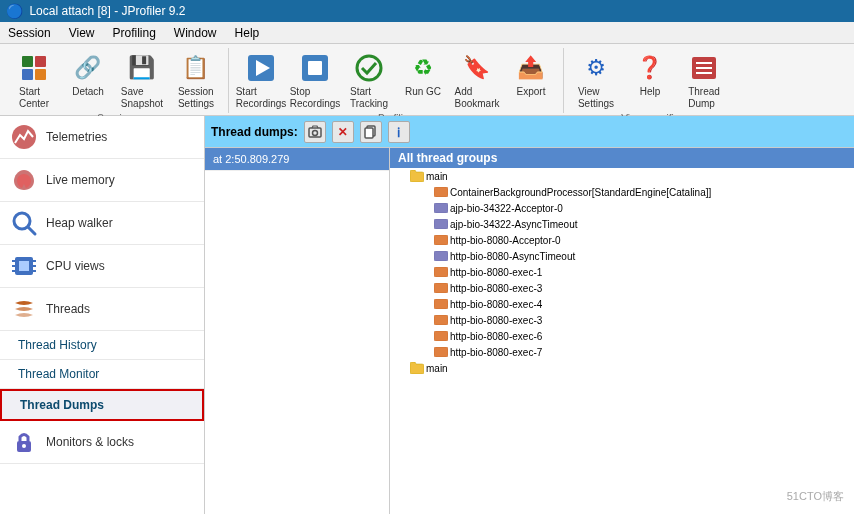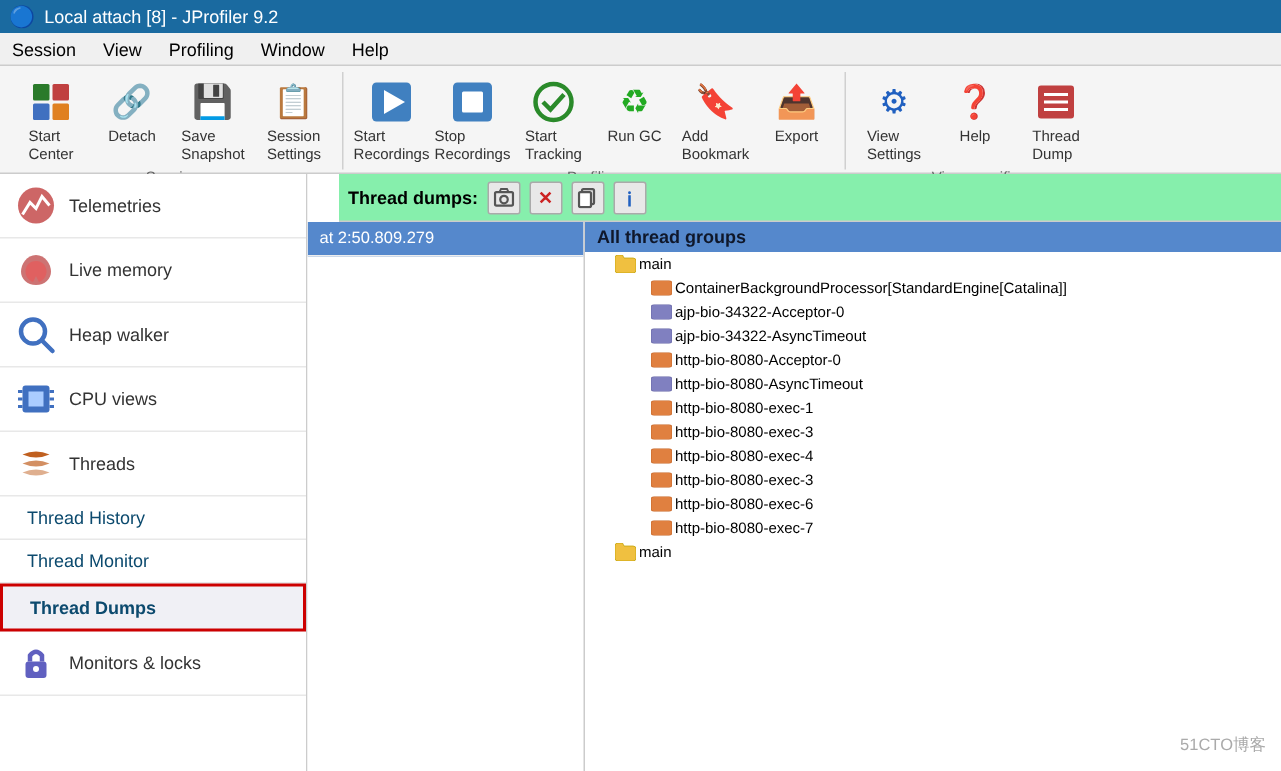--- a/index.html
+++ b/index.html
@@ -134,28 +134,27 @@
     
     .content-area {
       flex: 1;
       background: white;
       display: flex;
       flex-direction: column;
     }
 
     
     .thread-dump-toolbar {
-      background: #86efac;
+      background: #7dd3fc;
       border-bottom: 1px solid #ccc;
       padding: 4px 6px;
       display: flex;
       align-items: center;
       gap: 6px;
       height: 32px;
-      margin-left: 21px;
     }
     .thread-dump-toolbar label { font-size: 12px; font-weight: bold; }
     .td-btn {
       width: 22px;
       height: 22px;
       border: 1px solid #aaa;
       background: #e8e8e8;
       border-radius: 2px;
       display: flex;
       align-items: center;
@@ -186,21 +185,21 @@
 
     
     .thread-tree-panel {
       flex: 1;
       overflow-y: auto;
       overflow-x: auto;
       background: white;
     }
     .thread-tree-header {
       background: #5588cc;
-      color: #0f172a;
+      color: #ffffff;
       padding: 3px 8px;
       font-size: 12px;
       font-weight: bold;
       display: flex;
       align-items: center;
       gap: 4px;
     }
     .tree-item {
       display: flex;
       align-items: center;

